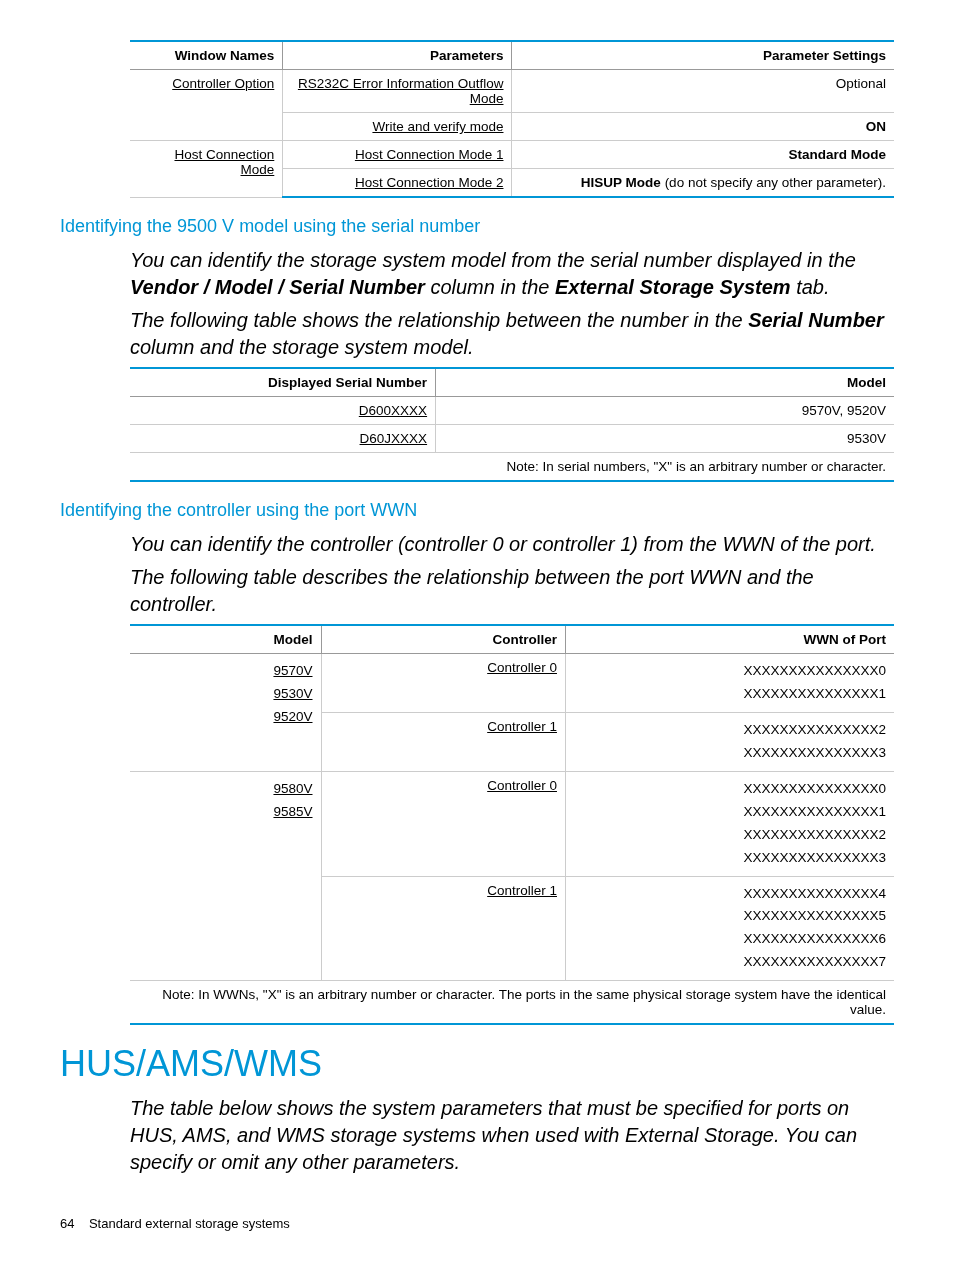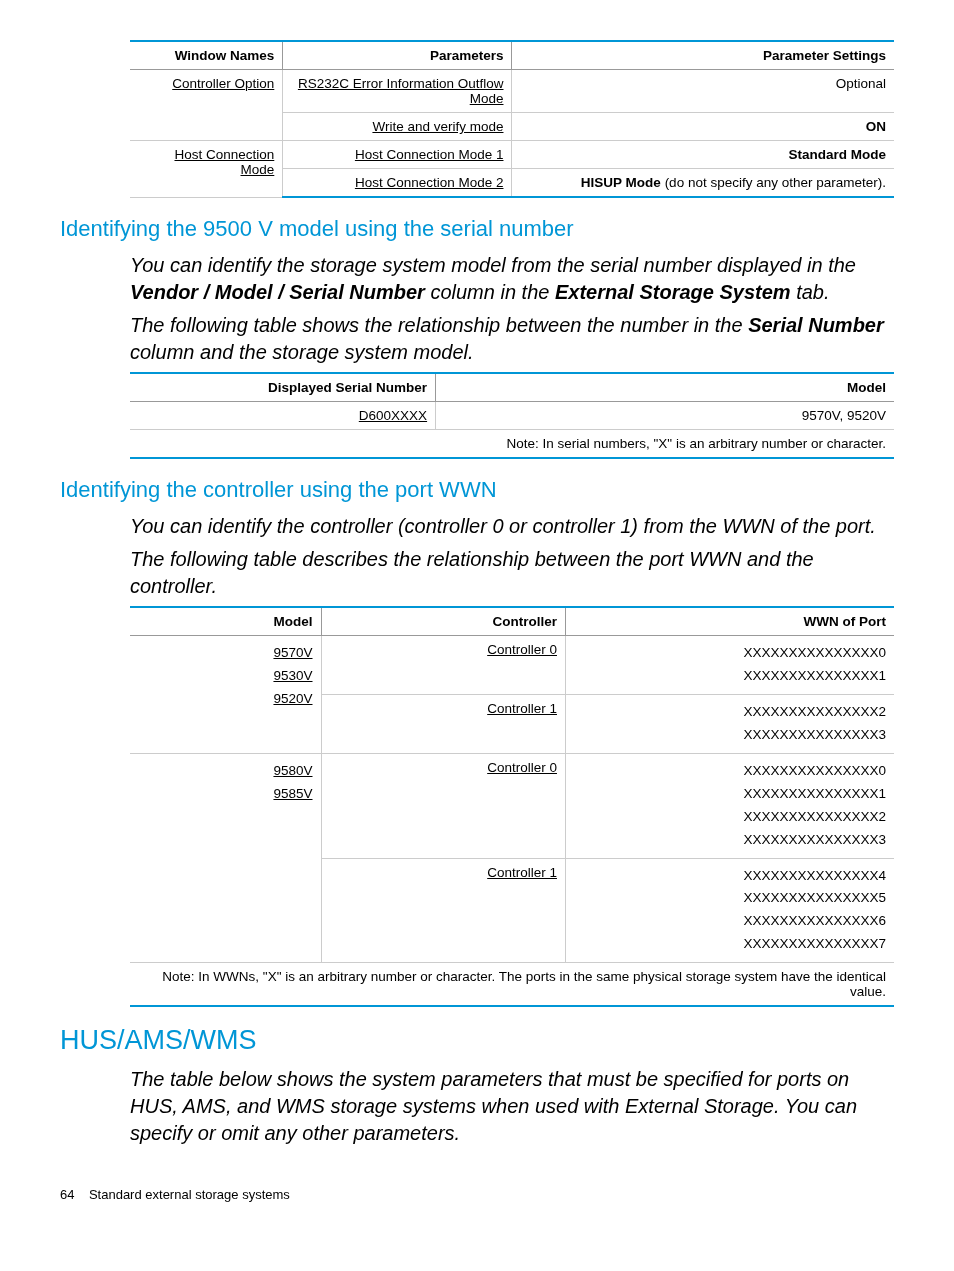--- a/index.html
+++ b/index.html
@@ -39,28 +39,28 @@
     }
     .rb-hdr { border-right: 1px solid #999; }
     .rb-hdr:last-child { border-right: none; }
     .rb { border-right: 1px solid #ccc; text-decoration: underline; }
     .rb:last-child { border-right: none; }
 
     h2 {
       font-family: Arial, Helvetica, sans-serif;
       font-weight: normal;
       color: #0096d6;
-      font-size: 22px;
+      font-size: 18px;
       margin: 18px 0 10px 0;
     }
     h1 {
       font-family: Arial, Helvetica, sans-serif;
       font-weight: normal;
       color: #0096d6;
-      font-size: 27px;
+      font-size: 36px;
       margin: 18px 0 10px 0;
     }
     p {
       margin: 6px 0 6px 70px;
       font-size: 20px;
       line-height: 1.35;
       font-style: italic;
     }
     .footer {
       margin-top: 40px;
@@ -125,20 +125,24 @@
       <th class="rb-hdr">Displayed Serial Number</th>
       <th>Model</th>
     </tr>
   </thead>
   <tbody>
     <tr>
       <td class="rb">D600XXXX</td>
       <td>9570V, 9520V</td>
     </tr>
     <tr>
+      <td class="rb">D60JXXXX</td>
+      <td>9530V</td>
+    </tr>
+    <tr>
       <td colspan="2">Note: In serial numbers, "X" is an arbitrary number or character.</td>
     </tr>
   </tbody>
 </table>
 
 <h2>Identifying the controller using the port WWN</h2>
 <p>You can identify the controller (controller 0 or controller 1) from the WWN of the port.</p>
 <p>The following table describes the relationship between the port WWN and the controller.</p>
 
 <table>

